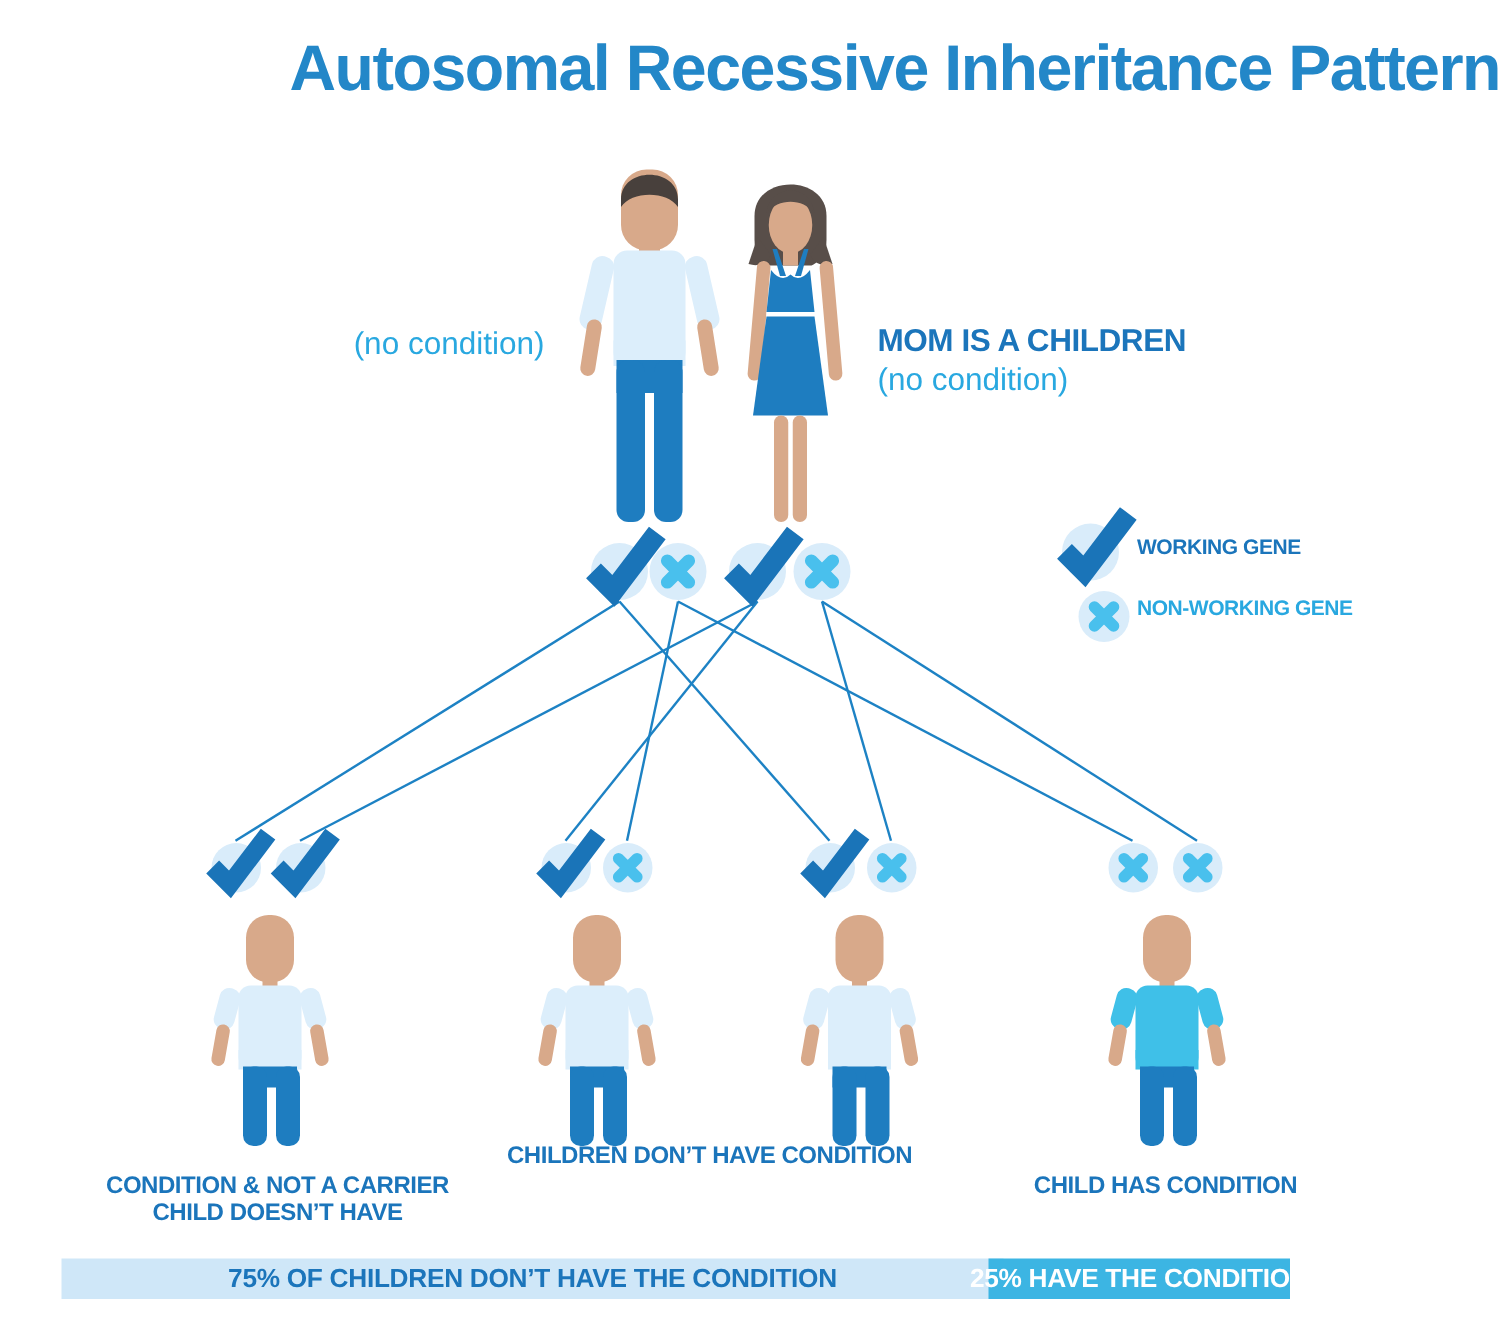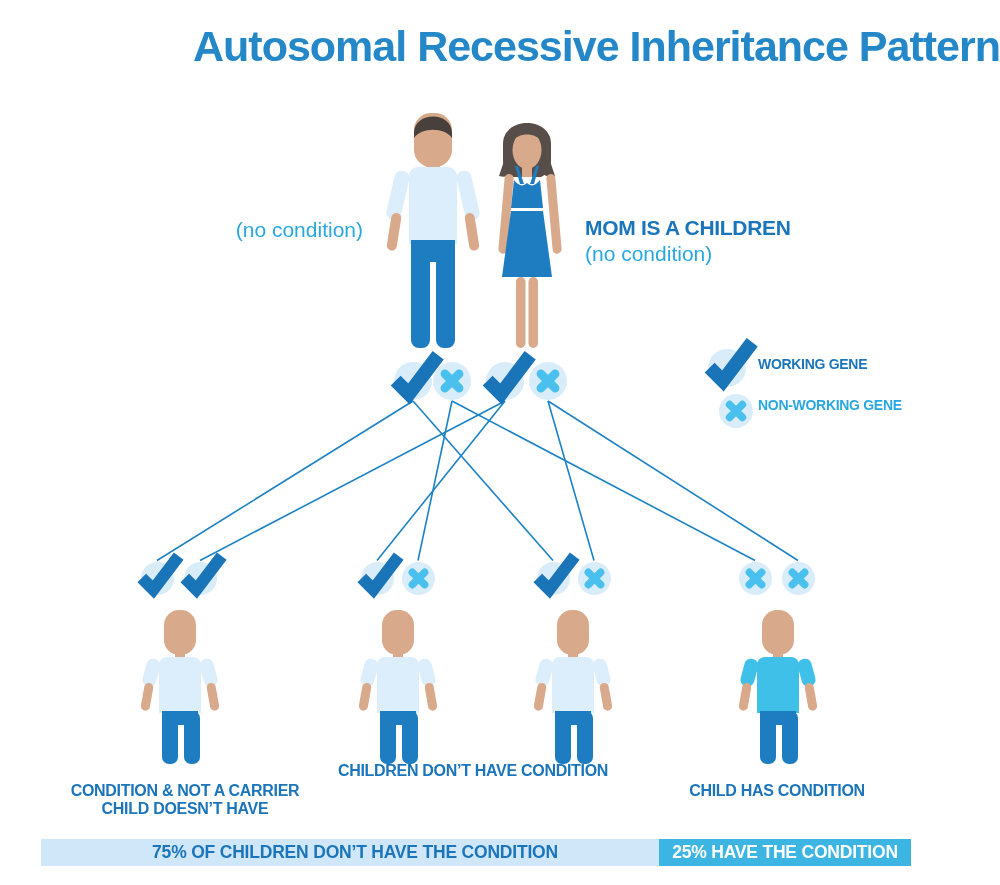--- a/index.html
+++ b/index.html
@@ -30,21 +30,21 @@
   #legend-working-label{left:758px;top:356px;color:var(--text-dark);}
   #legend-nonworking-label{left:758px;top:397px;color:var(--text-light);}
   .child-label{position:absolute;width:310px;text-align:center;font-weight:bold;
                font-size:16px;line-height:18px;color:var(--text-dark);letter-spacing:-0.3px;}
   #child-label-1{left:30px;top:782px;}
   #child-label-2{left:318px;top:762px;}
   #child-label-3{left:622px;top:782px;}
   .bar{position:absolute;top:839px;height:27px;display:flex;align-items:center;justify-content:center;
        font-weight:bold;font-size:17.5px;letter-spacing:-0.2px;white-space:nowrap;}
   #bar-left{left:25px;width:628px;background:var(--bar-left-bg);color:var(--text-dark);margin-left:16px;}
-  #bar-right{left:659px;width:252px;background:var(--bar-right-bg);color:var(--bar-right-text);}
+  #bar-right{left:659px;width:201px;background:var(--bar-right-bg);color:var(--bar-right-text);}
   .f-skin{fill:var(--skin);} .f-hair-dad{fill:var(--hair-dad);} .f-hair-mom{fill:var(--hair-mom);}
   .f-shirt{fill:var(--shirt-light);} .f-shirt-cond{fill:var(--shirt-condition);}
   .f-pants{fill:var(--pants);} .f-dress{fill:var(--dress);}
 </style>
 </head>
 <body>
 
 <div class="canvas">
 
   <h1 class="title">Autosomal Recessive Inheritance Pattern</h1>

